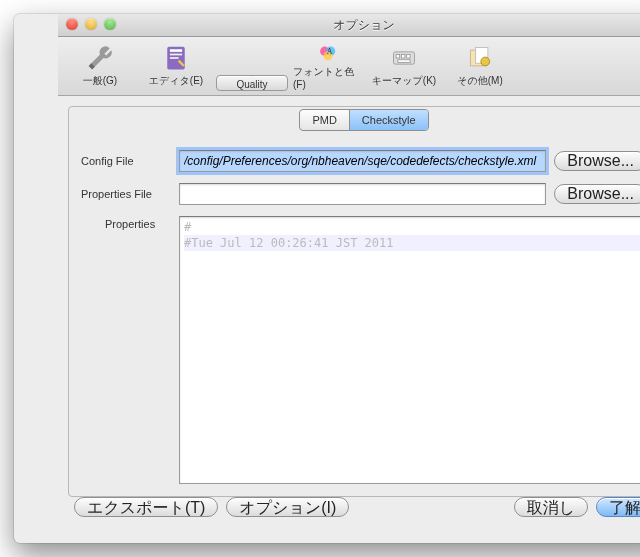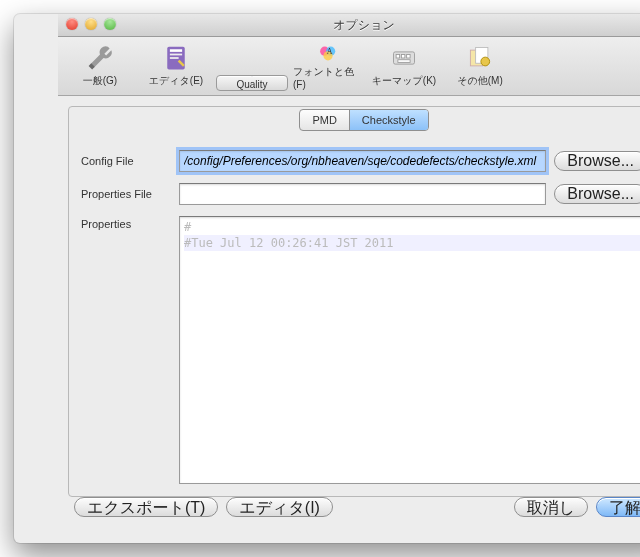--- a/index.html
+++ b/index.html
@@ -116,29 +116,29 @@
         <div class="form">
           <div class="lbl">Config File</div>
           <input class="txt sel" value="/config/Preferences/org/nbheaven/sqe/codedefects/checkstyle.xml" style="">
           <button class="macbtn">Browse...</button>
 
           <div class="lbl">Properties File</div>
           <input class="txt" value="" style="">
           <button class="macbtn">Browse...</button>
 
           <div class="props-row">
-            <div class="lbl" style="align-self:start; padding-top:2px;">Properties</div>
+            <div class="lbl" style="align-self:start; padding-top:2px;margin-left:24px;">Properties</div>
             <div class="props-area"><span>#</span>
 <span class="hl">#Tue Jul 12 00:26:41 JST 2011</span></div>
           </div>
         </div>
       </div>
 
       <div class="bottom">
         <button class="macbtn">エクスポート(T)</button>
-        <button class="macbtn">エディタ(I)</button>
+        <button class="macbtn">オプション(I)</button>
         <div class="spacer"></div>
         <button class="macbtn">取消し</button>
         <button class="macbtn primary">了解</button>
       </div>
     </div>
   </div>
 </div>
 
 </body></html>

